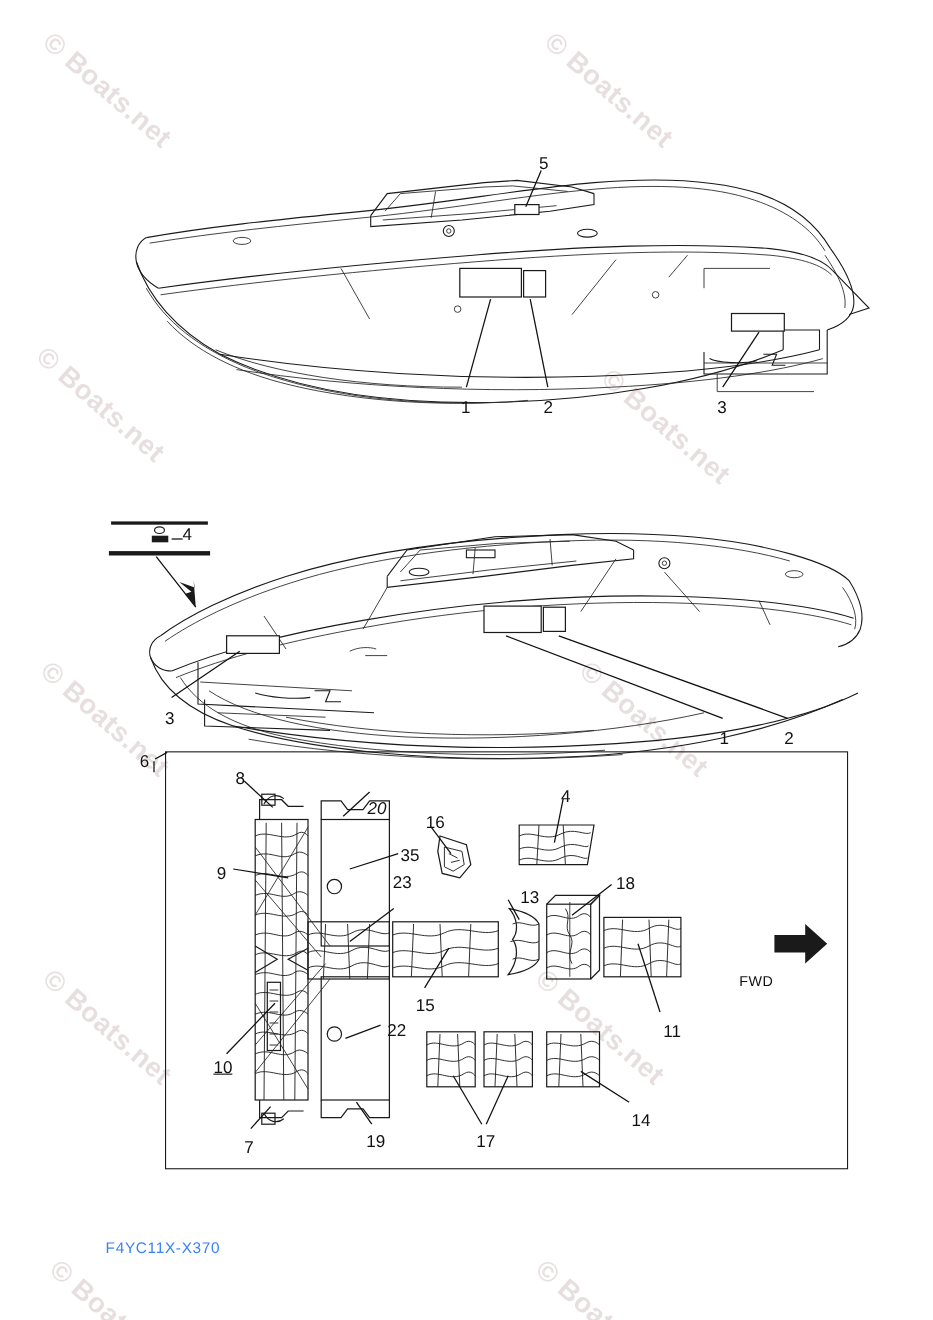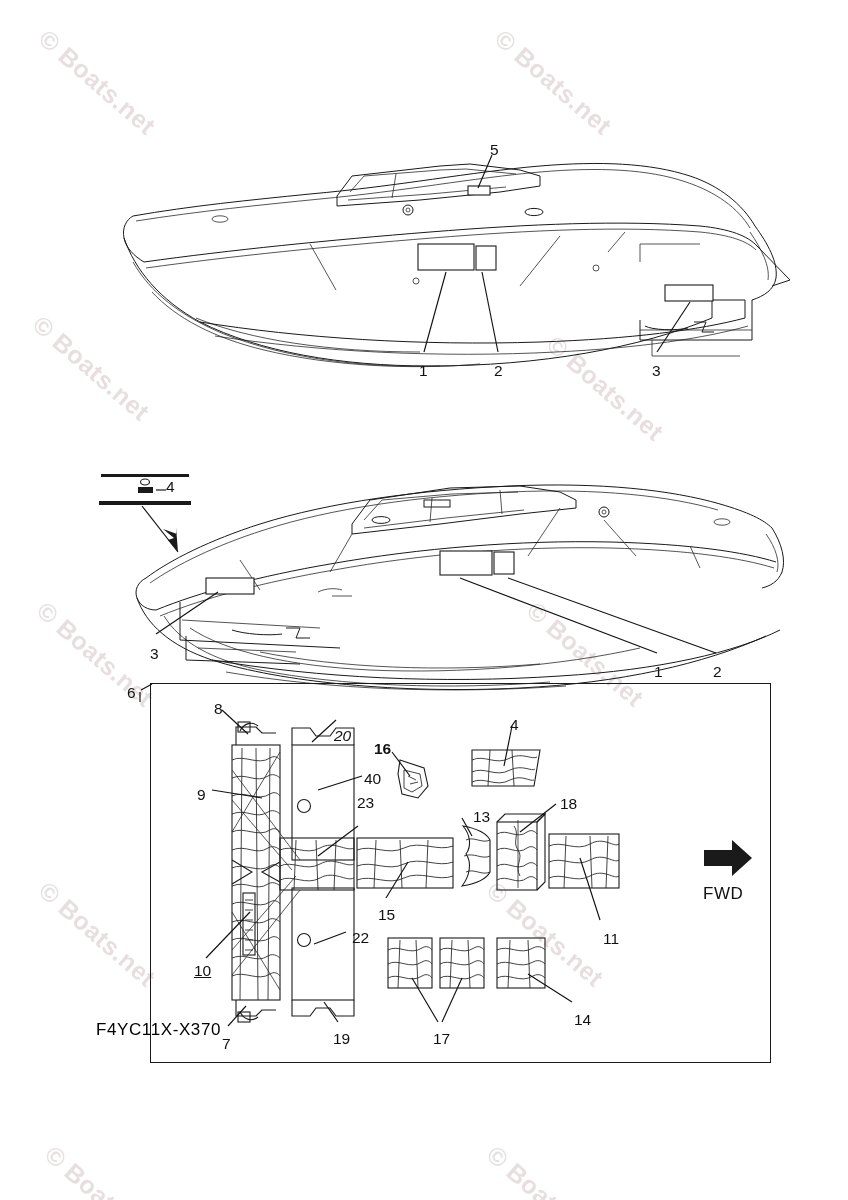--- a/index.html
+++ b/index.html
@@ -6,23 +6,23 @@
   body{width:848px;height:1200px;position:relative;overflow:hidden;
        font-family:"Liberation Sans","DejaVu Sans",sans-serif;color:#000;}
   #stage{position:absolute;left:0;top:0;width:848px;height:1200px;}
   .layer{position:absolute;left:0;top:0;width:848px;height:1200px;}
   .wm{position:absolute;color:#d9cccc;opacity:.62;font-size:25px;font-weight:700;
       letter-spacing:.5px;white-space:nowrap;transform-origin:0 0;
       transform:rotate(41deg);pointer-events:none;
       font-family:"Liberation Sans","DejaVu Sans",sans-serif;}
   .callout{position:absolute;font-size:15.5px;color:#111;white-space:nowrap;
            font-family:"Liberation Sans","DejaVu Sans",sans-serif;}
-  .partnum{position:absolute;left:96px;top:1020px;font-size:17px;color:#000000;
+  .partnum{position:absolute;left:96px;top:1126px;font-size:14px;color:#3b82f6;
            letter-spacing:.6px;}
-  .fwdlabel{position:absolute;left:703px;top:884px;font-size:17px;color:#111;letter-spacing:.5px;}
+  .fwdlabel{position:absolute;left:672px;top:884px;font-size:13px;color:#111;letter-spacing:.5px;}
   .box{position:absolute;left:150px;top:683px;width:621px;height:380px;
        border:1.6px solid #1b1b1b;box-sizing:border-box;background:transparent;}
   svg{position:absolute;left:0;top:0;overflow:visible;}
   .ln{fill:none;stroke:#1a1a1a;stroke-width:1;}
   .ln2{fill:none;stroke:#2a2a2a;stroke-width:.8;}
   .lead{fill:none;stroke:#111;stroke-width:1.15;}
   .mesh{fill:none;stroke:#222;stroke-width:.85;}
   .pt{fill:none;stroke:#1a1a1a;stroke-width:1.1;}
   .fillw{fill:#ffffff;stroke:#1a1a1a;stroke-width:1.1;}
   .thick{fill:#1a1a1a;}
@@ -393,24 +393,24 @@
       <div class="callout" style="left: 419px; top: 362px;">1</div>
       <div class="callout" style="left: 494px; top: 362px;">2</div>
       <div class="callout" style="left: 652px; top: 362px;">3</div>
       <div class="callout" style="left: 166px; top: 478px;">4</div>
       <div class="callout" style="left: 150px; top: 645px;">3</div>
       <div class="callout" style="left: 654px; top: 663px;">1</div>
       <div class="callout" style="left: 713px; top: 663px;">2</div>
       <div class="callout" style="left: 127px; top: 684px;">6</div>
       <div class="callout" style="left: 214px; top: 700px;">8</div>
       <div class="callout" style="left: 334px; top: 727px; font-style: italic;">20</div>
-      <div class="callout" style="left: 374px; top: 740px; font-weight: bold;">16</div>
+      <div class="callout" style="left: 387px; top: 740px;">16</div>
       <div class="callout" style="left: 510px; top: 716px;">4</div>
       <div class="callout" style="left: 197px; top: 786px;">9</div>
-      <div class="callout" style="left: 364px; top: 770px;">40</div>
+      <div class="callout" style="left: 364px; top: 770px;">35</div>
       <div class="callout" style="left: 458px; top: 808px; margin-left: 15px;">13</div>
       <div class="callout" style="left: 560px; top: 795px;">18</div>
       <div class="callout" style="left: 357px; top: 794px;">23</div>
       <div class="callout" style="left: 378px; top: 906px;">15</div>
       <div class="callout" style="left: 603px; top: 930px;">11</div>
       <div class="callout" style="left: 352px; top: 929px;">22</div>
       <div class="callout" style="left: 194px; top: 962px; text-decoration: underline;">10</div>
       <div class="callout" style="left: 222px; top: 1035px;">7</div>
       <div class="callout" style="left: 333px; top: 1030px; text-align: center;">19</div>
       <div class="callout" style="left: 433px; top: 1030px;">17</div>

